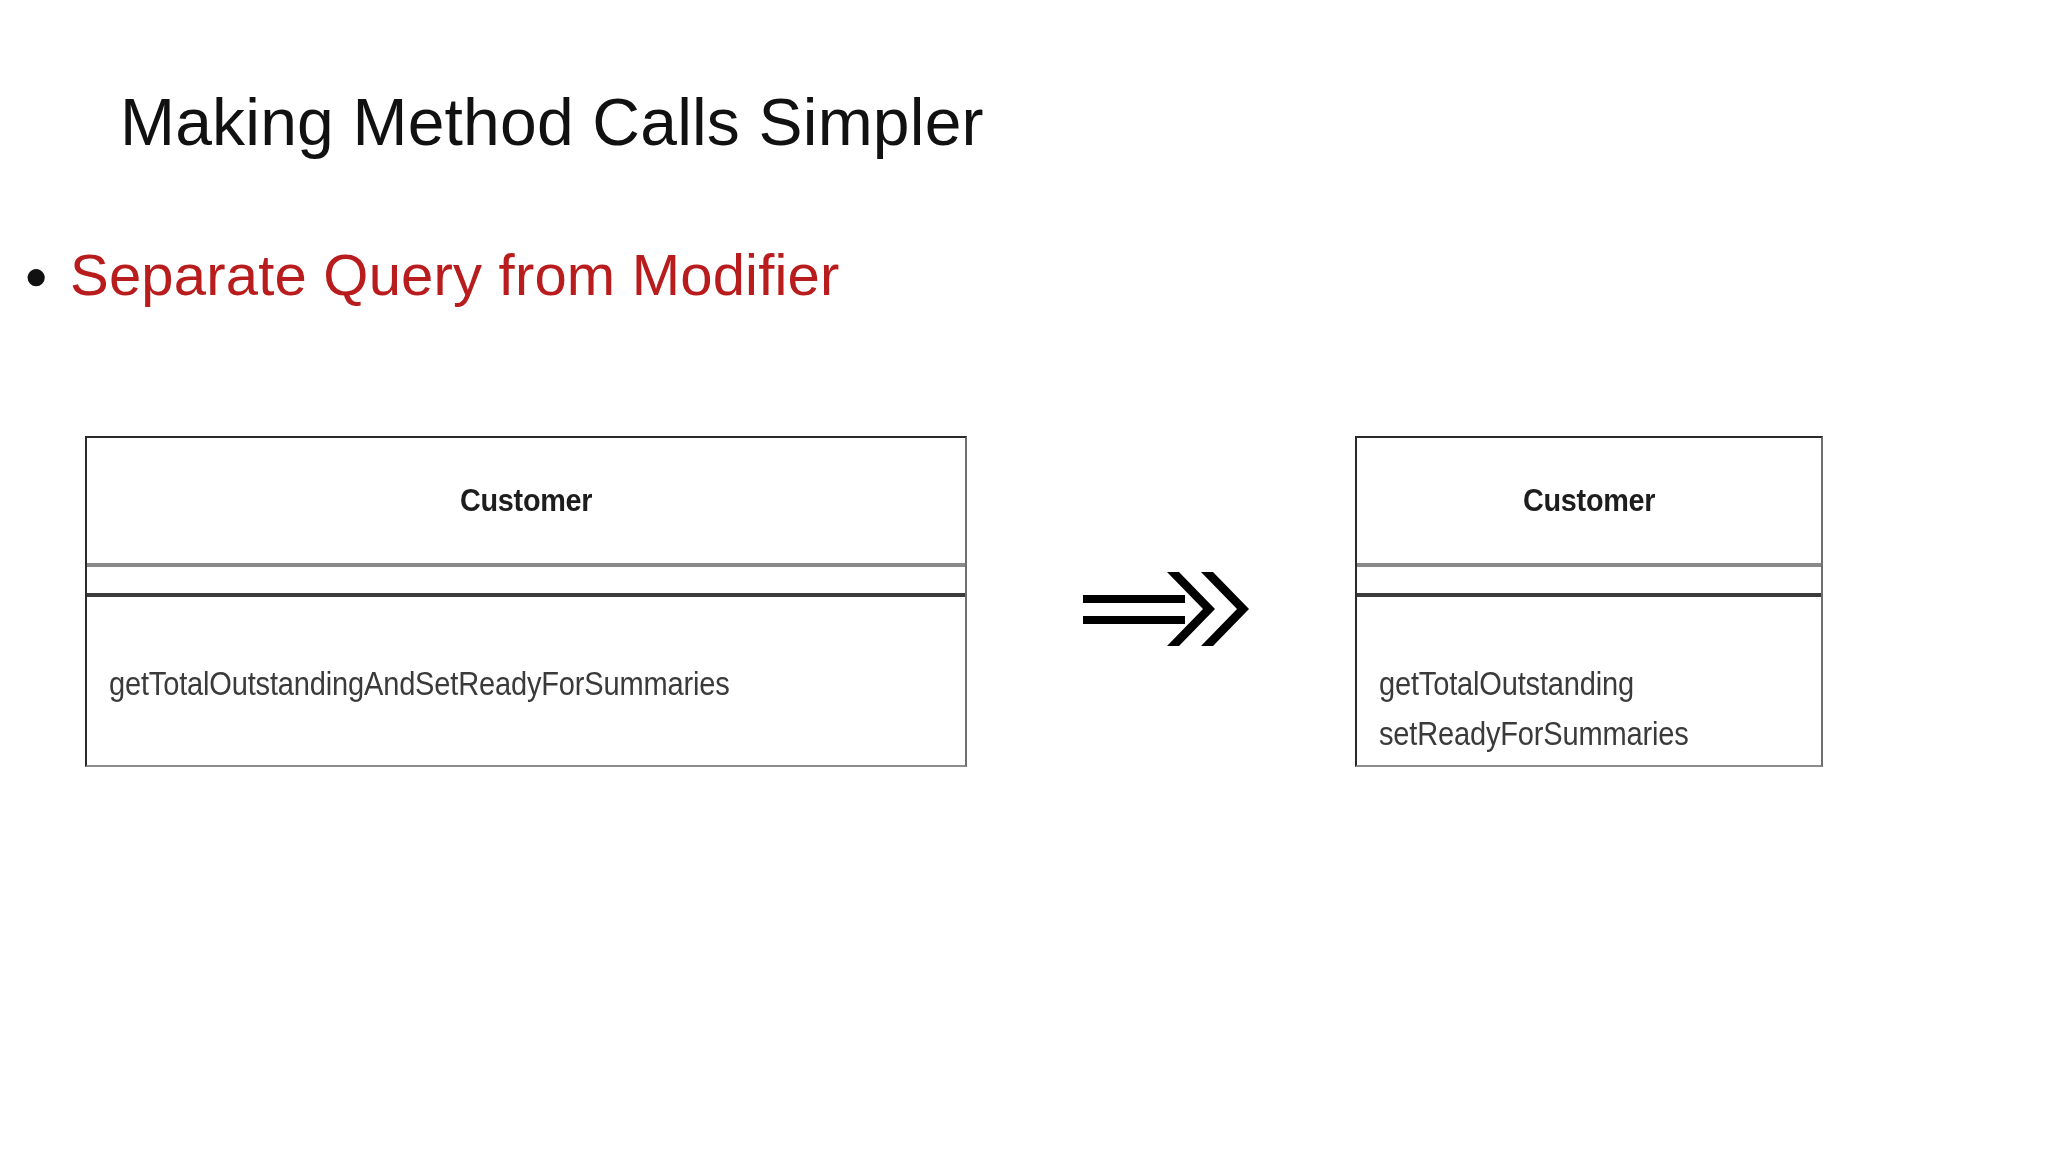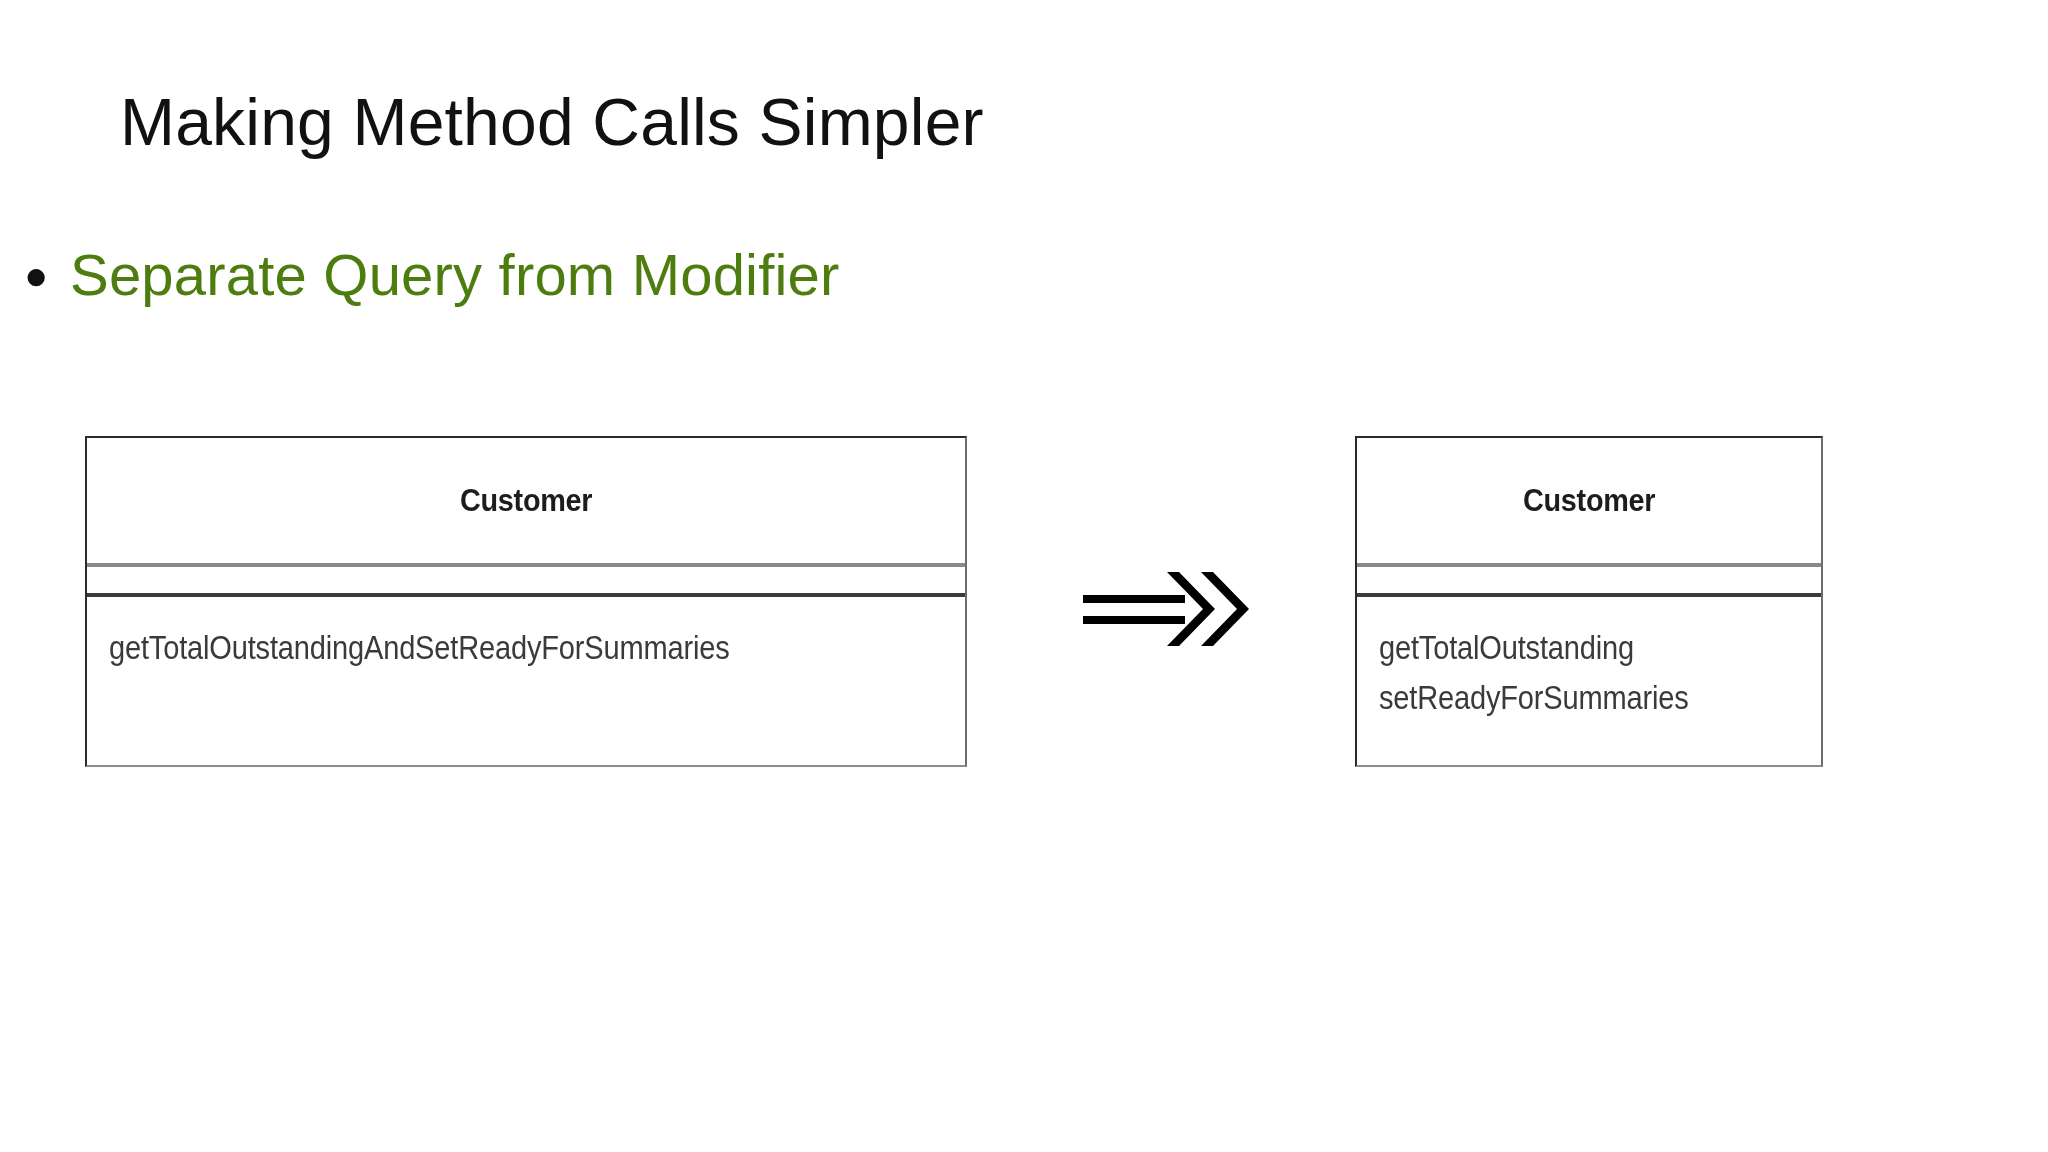--- a/index.html
+++ b/index.html
@@ -53,21 +53,21 @@
     line-height: 1;
     color: #111111;
     text-align: left;
     position: relative;
     top: -6px;
   }
   .bullet-text {
     font-size: 58px;
     line-height: 1.05;
     font-weight: 400;
-    color: #4d7c0f;
+    color: #b91c1c;
     letter-spacing: 0.2px;
   }
 
   
   .uml-box {
     position: absolute;
     background: #ffffff;
     box-sizing: border-box;
     border: 2px solid #4a4a4a;
     border-top-color: #2a2a2a;
@@ -115,20 +115,21 @@
     background: #ffffff;
   }
   .uml-sep-thick {
     height: 4px;
     background: #3b3b3b;
   }
 
   .uml-members {
     padding: 26px 0 0 22px;
     box-sizing: border-box;
+    margin-top: 36px;
   }
   .uml-member {
     font-family: "Liberation Sans", sans-serif;
     font-size: 33px;
     line-height: 50px;
     color: #3a3a3a;
     white-space: nowrap;
     transform: scaleX(0.88);
     transform-origin: left center;
     letter-spacing: -0.2px;

